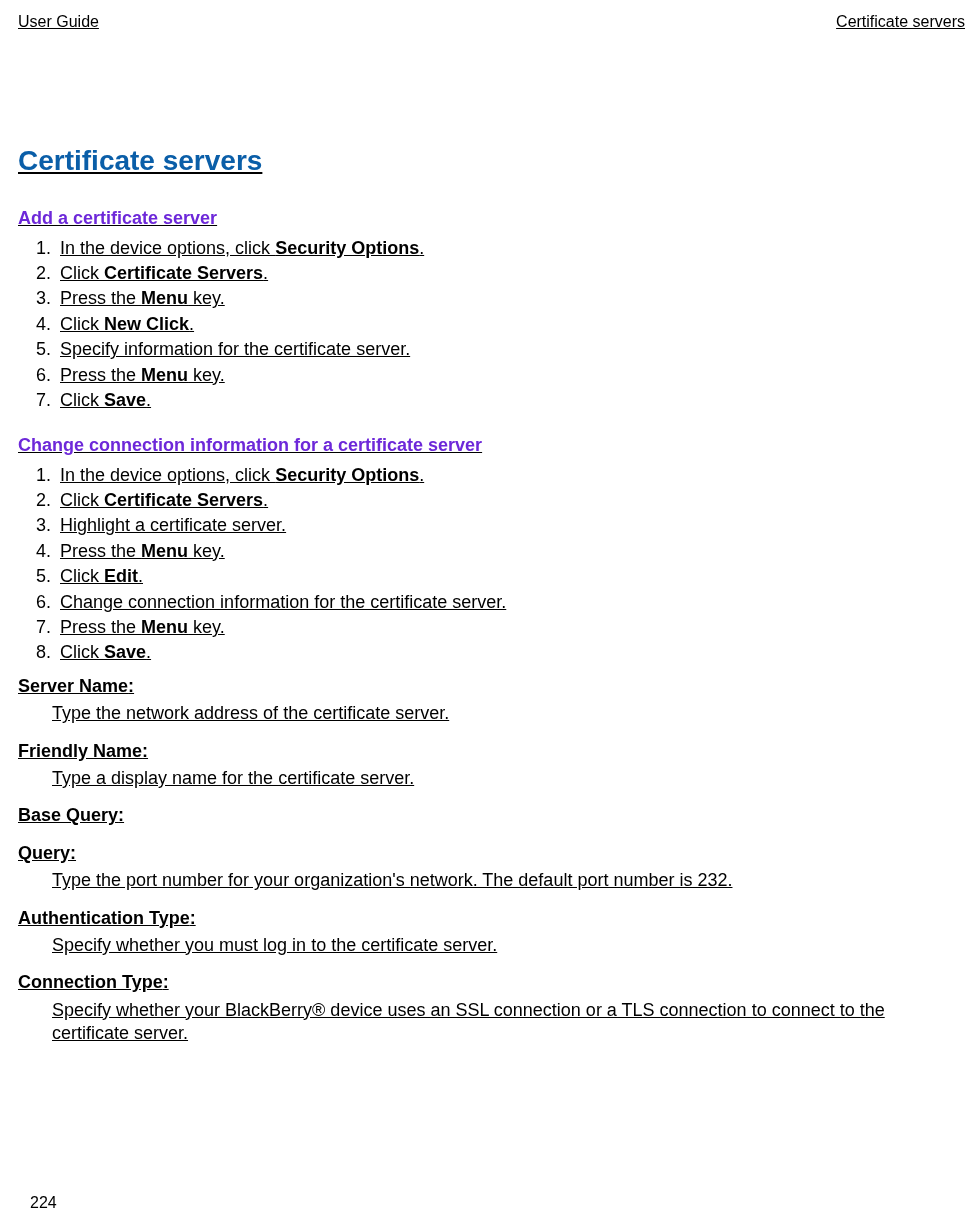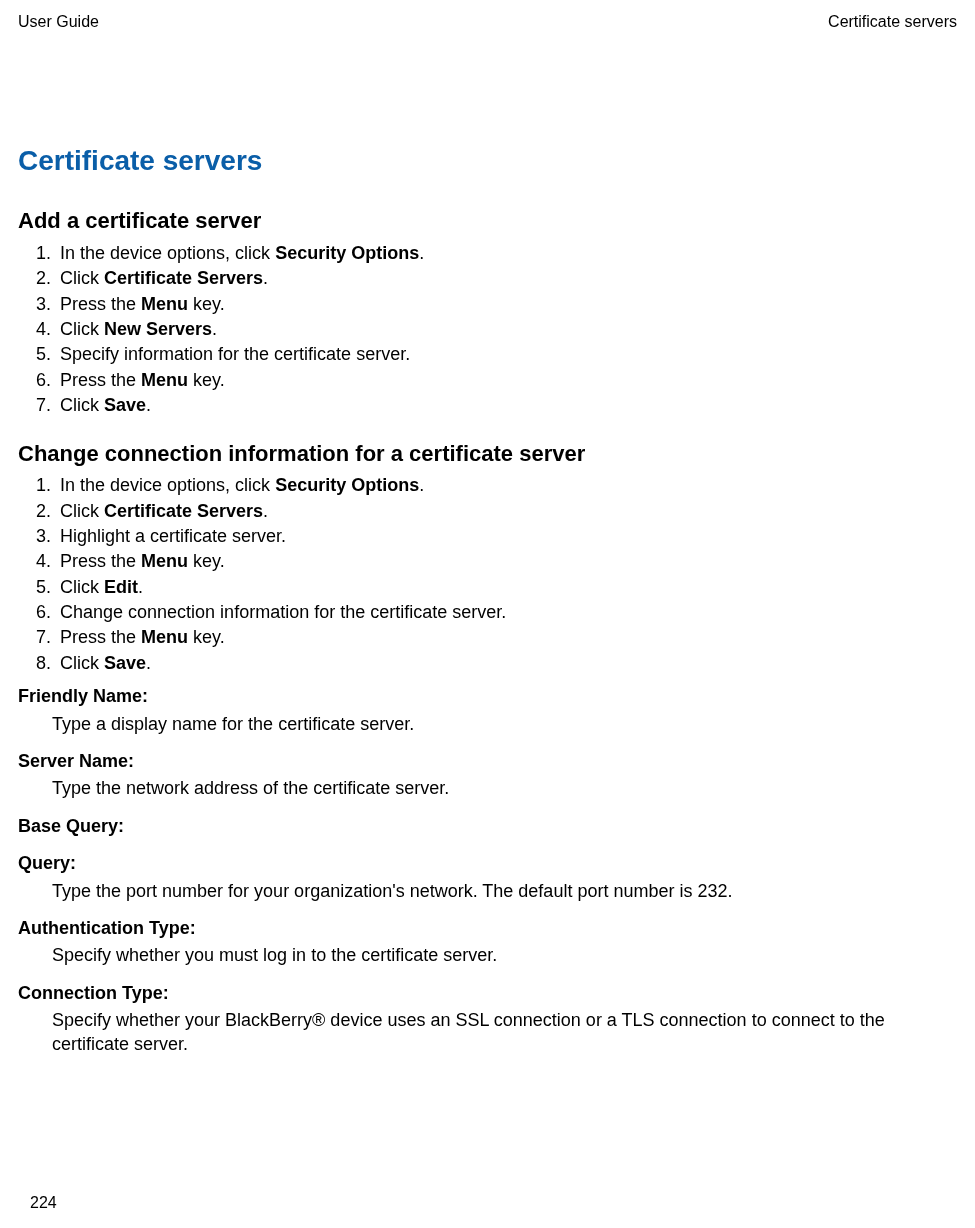--- a/index.html
+++ b/index.html
@@ -11,40 +11,41 @@
     background: #ffffff;
     font-family: "Segoe UI", "Helvetica Neue", Arial, sans-serif;
     color: #000000;
     font-size: 18px;
     line-height: 1.3;
   }
   .page {
     box-sizing: border-box;
     width: 975px;
     height: 1228px;
-    padding: 12px 18px 18px 18px;
+    padding: 12px 10px 18px 18px;
     position: relative;
+    text-decoration: underline;
   }
   .header-row {
     display: flex;
     justify-content: space-between;
     font-size: 16px;
     font-weight: 400;
     margin-bottom: 110px;
   }
   h1.doc-title {
     font-size: 28px;
     font-weight: 700;
     color: #0a5ea8;
     margin: 0 0 28px 0;
   }
   h2.section-title {
-    font-size: 22px;
+    font-size: 18px;
     font-weight: 700;
-    color: #000000;
+    color: #6d28d9;
     margin: 22px 0 6px 0;
   }
   ol.steps {
     margin: 4px 0 10px 0;
     padding-left: 38px;
     list-style: decimal;
   }
   ol.steps li {
     padding-left: 4px;
     margin: 0 0 2px 0;
@@ -78,46 +79,46 @@
     <span>Certificate servers</span>
   </div>
 
   <h1 class="doc-title">Certificate servers</h1>
 
   <h2 class="section-title">Add a certificate server</h2>
   <ol class="steps">
     <li><span>In the device options, click </span><span class="bold">Security Options</span><span>.</span></li>
     <li><span>Click </span><span class="bold">Certificate Servers</span><span>.</span></li>
     <li><span>Press the </span><span class="bold">Menu</span><span> key.</span></li>
-    <li><span>Click </span><span class="bold">New Servers</span><span>.</span></li>
+    <li><span>Click </span><span class="bold">New Click</span><span>.</span></li>
     <li><span>Specify information for the certificate server.</span><span class="bold"></span><span></span></li>
     <li><span>Press the </span><span class="bold">Menu</span><span> key.</span></li>
     <li><span>Click </span><span class="bold">Save</span><span>.</span></li>
   </ol>
 
   <h2 class="section-title">Change connection information for a certificate server</h2>
   <ol class="steps">
     <li><span>In the device options, click </span><span class="bold">Security Options</span><span>.</span></li>
     <li><span>Click </span><span class="bold">Certificate Servers</span><span>.</span></li>
     <li><span>Highlight a certificate server.</span><span class="bold"></span><span></span></li>
     <li><span>Press the </span><span class="bold">Menu</span><span> key.</span></li>
     <li><span>Click </span><span class="bold">Edit</span><span>.</span></li>
     <li><span>Change connection information for the certificate server.</span><span class="bold"></span><span></span></li>
     <li><span>Press the </span><span class="bold">Menu</span><span> key.</span></li>
     <li><span>Click </span><span class="bold">Save</span><span>.</span></li>
   </ol>
 
   <div class="defs">
     <div class="def-block">
+      <span class="def-term">Server Name</span>
+      <span class="def-body">Type the network address of the certificate server.</span>
+    </div>
+    <div class="def-block">
       <span class="def-term">Friendly Name</span>
       <span class="def-body">Type a display name for the certificate server.</span>
-    </div>
-    <div class="def-block">
-      <span class="def-term">Server Name</span>
-      <span class="def-body">Type the network address of the certificate server.</span>
     </div>
     <div class="def-block">
       <span class="def-term">Base Query</span>
     </div>
     <div class="def-block">
       <span class="def-term">Query</span>
       <span class="def-body">Type the port number for your organization's network. The default port number is 232.</span>
     </div>
     <div class="def-block">
       <span class="def-term">Authentication Type</span>

